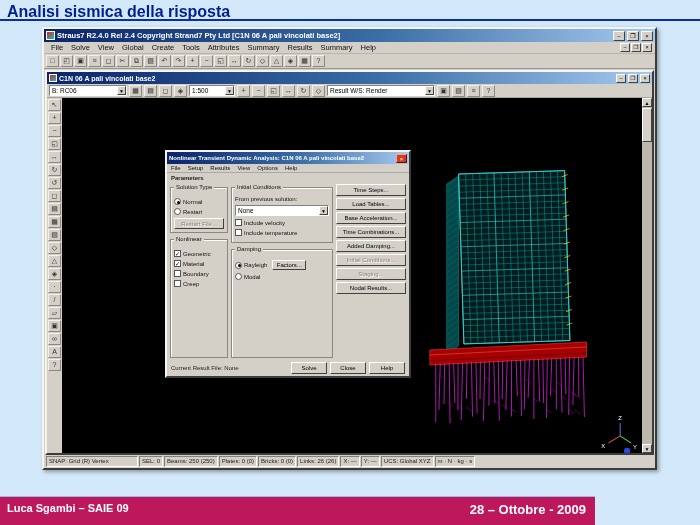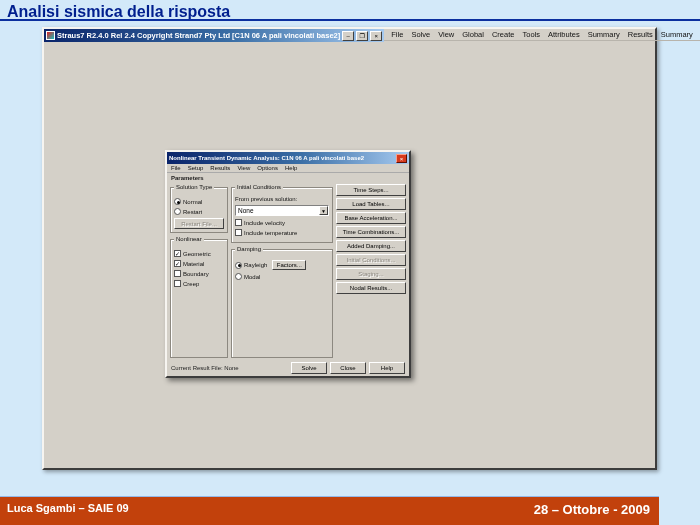--- a/index.html
+++ b/index.html
@@ -1,26 +1,26 @@
 <!DOCTYPE html>
 <html><head>
 <meta charset="utf-8">
 <style>
   *{box-sizing:border-box;margin:0;padding:0}
   html,body{background:#9fb6c9}
   .slide{position:relative;width:700px;height:525px;background:#d3e9f9;font-family:"Liberation Sans",sans-serif;overflow:hidden}
   .slide-title{position:absolute;left:7px;top:3px;font-size:16px;font-weight:bold;color:#001f8e}
   .slide-rule{position:absolute;left:0;top:19px;width:700px;height:2px;background:#0b2f9e}
-  .slide-footer{position:absolute;left:0;top:496px;width:659px;height:29px;background:#c2410c;border-top:1px solid #93b9ea}
+  .slide-footer{position:absolute;left:0;top:496px;width:595px;height:29px;background:#be185d;border-top:1px solid #93b9ea}
   .footer-left{position:absolute;left:7px;top:5px;font-size:11px;font-weight:bold;color:#fff}
   .footer-right{position:absolute;right:9px;top:5px;font-size:13px;font-weight:bold;color:#fff}
 
   .app{position:absolute;left:42px;top:27px;width:615px;height:443px;background:#d4d0c8;
        border:2px solid;border-color:#f6f4f0 #3c3c3c #3c3c3c #f6f4f0;box-shadow:2px 2px 4px rgba(0,0,0,.35);
-       display:flex;flex-direction:row}
+       display:flex;flex-direction:column}
   .titlebar{height:13px;background:linear-gradient(90deg,#0a246a,#3a6ea5 55%,#a6caf0);display:flex;align-items:center;gap:2px;padding:0 2px;flex:0 0 auto}
   .appicon{width:9px;height:9px;background:linear-gradient(135deg,#d22,#16c0c0);border:1px solid #fff;flex:0 0 auto}
   .appicon.small{width:8px;height:8px}
   .title-text{color:#fff;font-size:7.5px;font-weight:bold;white-space:nowrap;overflow:hidden;flex:1}
   .winbtn{width:12px;height:10px;background:#d4d0c8;border:1px solid;border-color:#fff #404040 #404040 #fff;
           font-size:6px;line-height:8px;text-align:center;color:#000;flex:0 0 auto}
   .winbtn.s{width:10px;height:9px;font-size:5.5px;line-height:7px}
   .menubar{height:12px;display:flex;align-items:center;padding:0 3px;font-size:7.5px;color:#111;border-bottom:1px solid #b8b4ac;flex:0 0 auto}
   .menu-items{display:flex}
   .menu-item{padding:1px 4px;white-space:nowrap}

